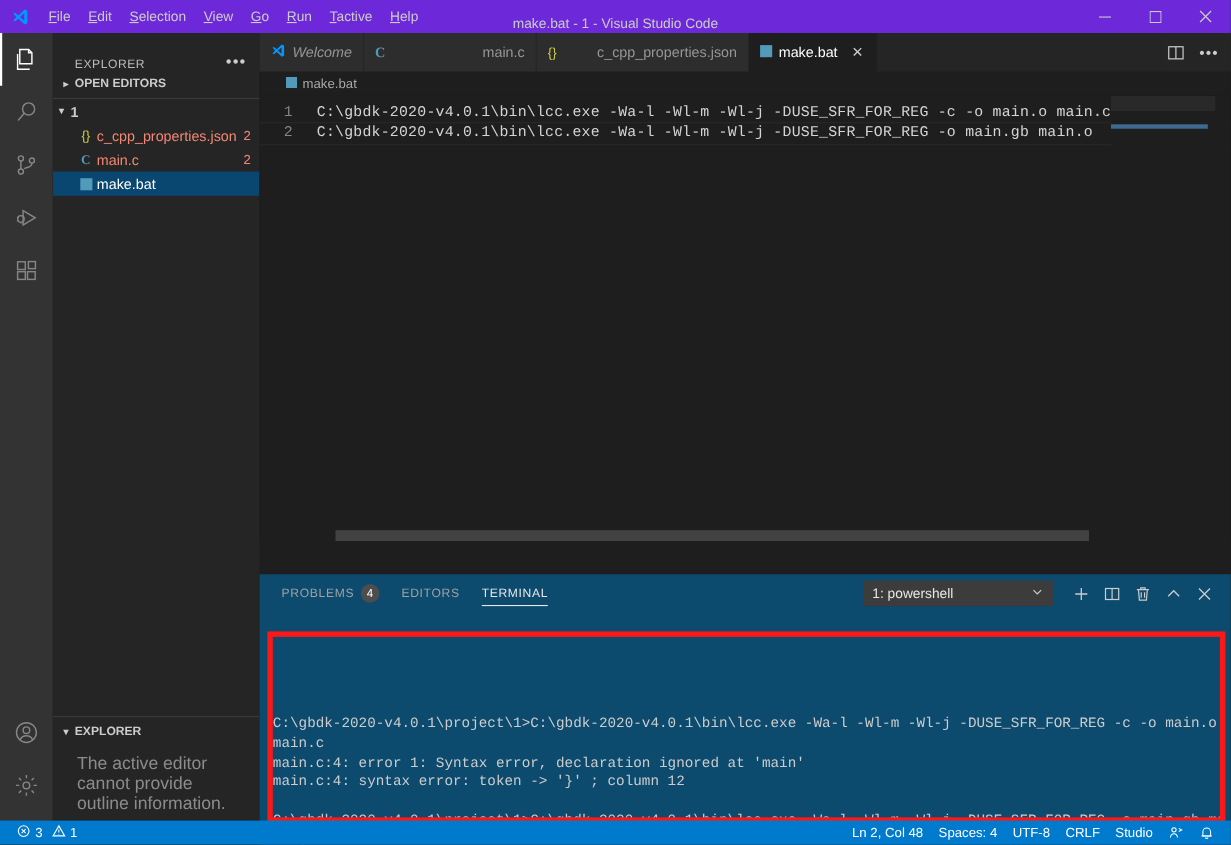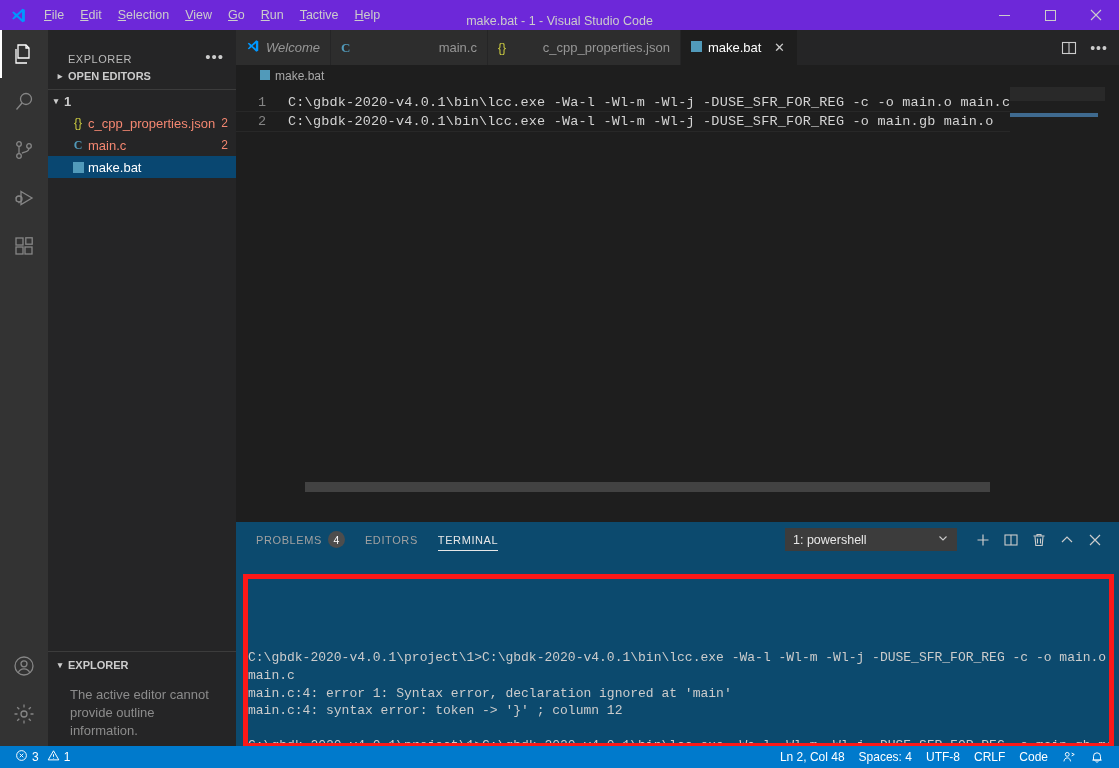--- a/index.html
+++ b/index.html
@@ -73,21 +73,21 @@
   .tree-indent { width: 20px; flex: 0 0 auto; }
   .tree-icon { width: 20px; flex: 0 0 auto; display: flex; align-items: center; justify-content: center; font-size: 12px; }
   .tree-label { flex: 1; overflow: hidden; text-overflow: ellipsis; }
   .tree-badge { font-size: 12px; margin-left: 6px; }
   .folder-row { height: 22px; display: flex; align-items: center; font-size: 13px; font-weight: bold; cursor: pointer; }
   .err-text { color: #f48771; }
   .json-ico { color: #cbcb41; }
   .c-ico { color: #519aba; font-weight: bold; font-family: "Liberation Serif", serif; }
   .bat-ico { width: 11px; height: 11px; background: #519aba; display: inline-block; }
   .outline-sec { position: absolute; left: 0; bottom: 0; width: 188px; }
-  .outline-msg { padding: 8px 14px 8px 22px; font-size: 13px; color: #8c8c8c; line-height: 18px; }
+  .outline-msg { padding: 8px 14px 8px 22px; font-size: 16px; color: #8c8c8c; line-height: 18px; }
 
   
   .editorgroup { position: absolute; left: 236px; top: 30px; width: 883px; height: 462px; background: #1e1e1e; }
   .tabsbar { height: 35px; background: #252526; display: flex; position: relative; }
   .tab {
     display: flex; align-items: center; gap: 6px; padding: 0 10px; height: 35px;
     font-size: 13px; color: #969696; background: #2d2d2d; border-right: 1px solid #252526;
     cursor: pointer; white-space: nowrap; max-width: 240px; justify-content: space-between;
   }
   .tab.active { background: #1e1e1e; color: #ffffff; }
@@ -460,21 +460,21 @@
             </svg>
         </span>
         <span>1</span>
       </div>
     </div>
     <div class="sb-right">
       <div class="sb-cell">Ln 2, Col 48</div>
       <div class="sb-cell">Spaces: 4</div>
       <div class="sb-cell">UTF-8</div>
       <div class="sb-cell">CRLF</div>
-      <div class="sb-cell">Code</div>
+      <div class="sb-cell">Studio</div>
       <div class="sb-cell">
         <svg width="14" height="14" viewBox="0 0 16 16" fill="none" stroke="#ffffff" stroke-width="1.1">
           <circle cx="6" cy="5" r="2.2"></circle>
             <path d="M2.2 13c.4-2.6 1.9-4 3.8-4s3.4 1.4 3.8 4"></path>
             <path d="M11 3.5l3 1.6-3 1.6"></path>
         </svg>
       </div>
       <div class="sb-cell">
         <svg width="14" height="14" viewBox="0 0 16 16" fill="none" stroke="#ffffff" stroke-width="1.1">
           <path d="M4 11.5V7.2a4 4 0 0 1 8 0v4.3H4z"></path>

